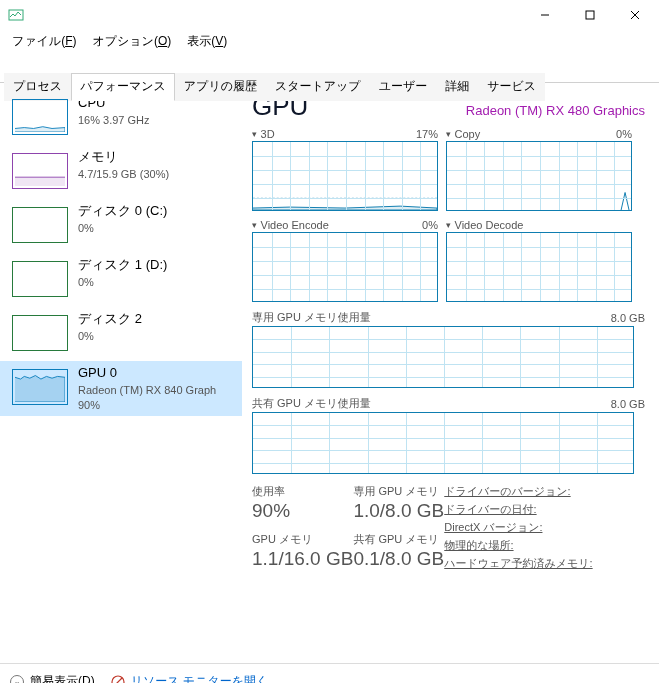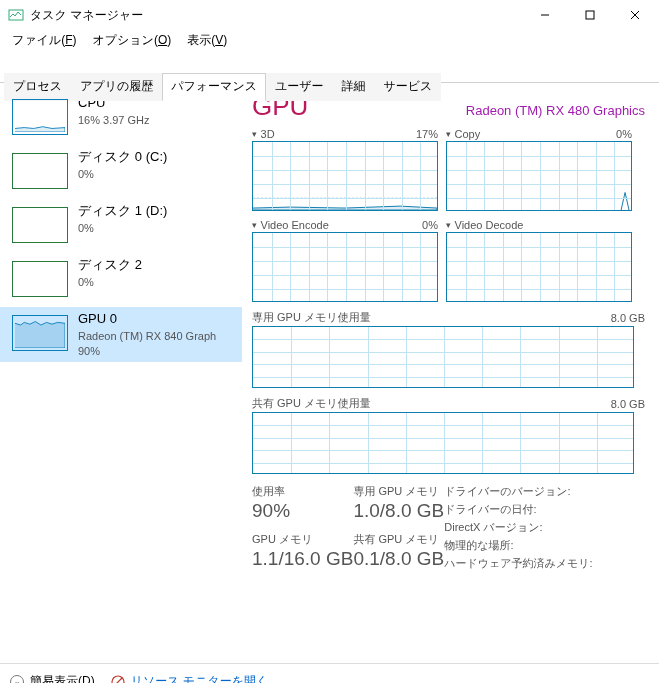--- a/index.html
+++ b/index.html
@@ -18,80 +18,79 @@
     display: flex;
     align-items: center;
     padding: 0 2px 0 8px;
     border-bottom: 0;
   }
   .titlebar-icon { width:16px; height:16px; margin-right:6px; display:flex; align-items:center; justify-content:center; }
   .titlebar-title { flex:0 0 auto; font-size:12px; }
   .titlebar-spacer { flex:1; }
   .winbtn { width:45px; height:28px; display:flex; align-items:center; justify-content:center; font-size:12px; }
   
-  .menubar { height:22px; display:flex; align-items:flex-end; padding:0 4px; font-size:12px; }
+  .menubar { height:22px; display:flex; align-items:center; padding:0 4px; font-size:12px; }
   .menuitem { padding:3px 8px; }
   .menuitem .ul { text-decoration: underline; }
   
   .tabs { display:flex; border-bottom:1px solid #d0d0d0; padding-left:4px; margin-top:2px; }
   .tab { padding:4px 8px 5px 8px; font-size:12px; border:1px solid transparent; position:relative; top:19px; background:#f5f5f5; margin-right:0; }
   .tab.active { background:#fff; border:1px solid #d0d0d0; border-bottom:1px solid #fff; }
   
   .main { display:flex; height:580px; }
   .sidebar { width:242px; border-right:0; padding:8px 0 0 0; overflow:hidden; }
   .side-item { display:flex; padding:4px 8px 4px 12px; align-items:flex-start; min-height:54px; }
   .side-item.selected { background:#cce8ff; }
   .thumb { width:56px; height:36px; border:1px solid; margin-right:10px; margin-top:4px; flex-shrink:0; position:relative; }
   .thumb-inner { position:absolute; inset:2px; }
   .side-text { display:flex; flex-direction:column; gap:1px; line-height:1.3; }
   .side-title { font-size:13px; }
   .side-sub { font-size:11px; color:#555; }
   
   .detail { flex:1; padding:8px 14px 0 10px; }
   .detail-header { display:flex; align-items:baseline; margin-bottom:6px; }
-  .detail-title { font-size:26px; font-weight:400; color:#be185d; }
+  .detail-title { font-size:26px; font-weight:400; color:#0f172a; }
   .detail-header-spacer { flex:1; }
   .detail-sub { font-size:13px; color:#a21caf; }
   .charts { display:flex; flex-wrap:wrap; gap:8px; }
   .chart-box { }
   .chart-box .label-row { display:flex; align-items:center; font-size:11px; color:#555; margin-bottom:1px; }
   .chart-box .label-row .chev { margin-right:4px; font-size:9px; }
   .chart-box .label-row .spacer { flex:1; }
   .graph { border:1px solid #217346; position:relative; }
   .graph.cyan { border-color:#0e7db0; }
   .graph-grid { position:absolute; inset:0; }
   .hline { position:absolute; left:0; right:0; height:1px; background:#cdeedb; }
   .hline.cyan { background:#bfe3f2; }
   .vline { position:absolute; top:0; bottom:0; width:1px; background:#cdeedb; }
   .vline.cyan { background:#bfe3f2; }
   .stats { display:flex; margin-top:10px; }
   .stat-col { display:flex; flex-direction:column; gap:10px; }
   .stat-label { font-size:11px; color:#555; }
   .stat-value { font-size:19px; color:#555; margin-top:1px; }
-  .info-col { display:flex; flex-direction:column; gap:3px; font-size:11px; color:#555; }
+  .info-col { display:flex; flex-direction:column; gap:3px; font-size:11px; color:#555;text-decoration:underline; }
   
   .bottombar { height:36px; border-top:1px solid #dcdcdc; display:flex; align-items:center; padding:0 10px; gap:16px; font-size:12px; }
   .bb-btn { display:flex; align-items:center; gap:6px; }
   .bb-icon { width:14px; height:14px; display:flex; align-items:center; justify-content:center; }
   .chev-down-circle { width:14px; height:14px; border:1px solid #777; border-radius:50%; display:flex; align-items:center; justify-content:center; font-size:8px; color:#555; }
   .rmon { color:#0066cc; }
   .ul { text-decoration:underline; }
   svg { display:block; }
 </style>
 </head>
 <body>
 
 <div class="titlebar">
   <span class="titlebar-icon">
     <svg width="16" height="16" viewBox="0 0 16 16">
       <rect x="1" y="3" width="14" height="10" fill="none" stroke="#3a7" stroke-width="1"></rect>
       <polyline points="2,10 5,7 7,9 10,5 13,8" fill="none" stroke="#3a7" stroke-width="1"></polyline>
     </svg>
   </span>
-  <span class="titlebar-title">タスク マネージャー</span>
   <span class="titlebar-spacer"></span>
   <div class="winbtn">
     <svg width="10" height="10">
         <line x1="1" y1="5" x2="9" y2="5" stroke="#000" stroke-width="1"></line>
       </svg>
   </div>
   <div class="winbtn">
     <svg width="10" height="10">
         <rect x="1" y="1" width="8" height="8" fill="none" stroke="#000" stroke-width="1"></rect>
       </svg>
@@ -111,40 +110,55 @@
   <div class="menuitem">
     <span>オプション(</span><span class="ul">O</span><span>)</span>
   </div>
   <div class="menuitem">
     <span>表示(</span><span class="ul">V</span><span>)</span>
   </div>
 </div>
 
 <div class="tabs" id="tabs">
     <div class="tab">プロセス</div>
+    <div class="tab active">パフォーマンス</div>
     <div class="tab">アプリの履歴</div>
-    <div class="tab active">パフォーマンス</div>
+    <div class="tab">スタートアップ</div>
     <div class="tab">ユーザー</div>
     <div class="tab">詳細</div>
     <div class="tab">サービス</div>
   </div>
 
 <div class="main">
   <div class="sidebar" id="sidebar">
       <div class="side-item">
         <div class="thumb" style="border-color: rgb(10, 125, 187);">
           <div class="thumb-inner">
             <svg width="100%" height="100%" viewBox="0 0 54 34" preserveAspectRatio="none">
               <polyline fill="#0a7dbb22" stroke="#0a7dbb" stroke-width="1" points="0,30 10,29 20,30 30,28 40,30 54,29 54,34 0,34"></polyline>
             </svg>
           </div>
         </div>
         <div class="side-text">
           <div class="side-title">CPU</div>
           <div class="side-sub">16%  3.97 GHz</div>
+        </div>
+      </div>
+      <div class="side-item">
+        <div class="thumb" style="border-color: rgb(142, 68, 173);">
+          <div class="thumb-inner">
+            <svg width="100%" height="100%" viewBox="0 0 54 34" preserveAspectRatio="none">
+              <rect x="0" y="24" width="54" height="10" fill="#8e44ad22" stroke="none"></rect>
+              <line x1="0" y1="24" x2="54" y2="24" stroke="#8e44ad"></line>
+            </svg>
+          </div>
+        </div>
+        <div class="side-text">
+          <div class="side-title">メモリ</div>
+          <div class="side-sub">4.7/15.9 GB (30%)</div>
         </div>
       </div>
       <div class="side-item">
         <div class="thumb" style="border-color: rgb(39, 122, 60);">
           <div class="thumb-inner"></div>
         </div>
         <div class="side-text">
           <div class="side-title">ディスク 0 (C:)</div>
           <div class="side-sub">0%</div>
         </div>

